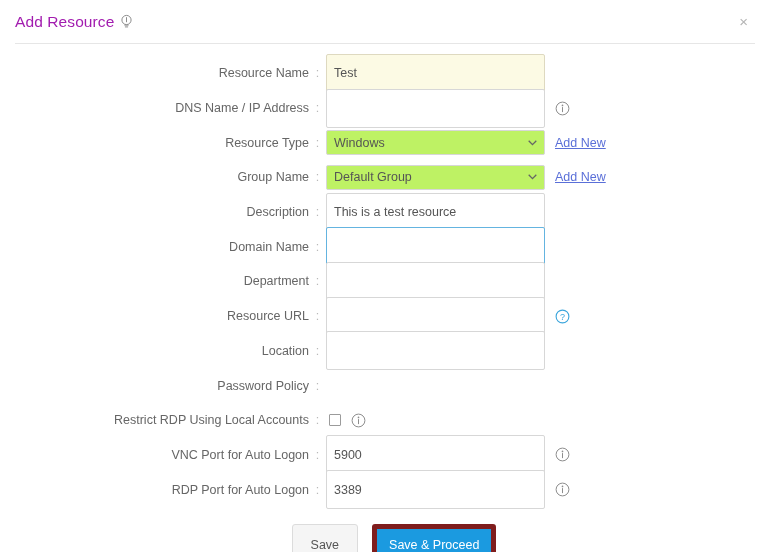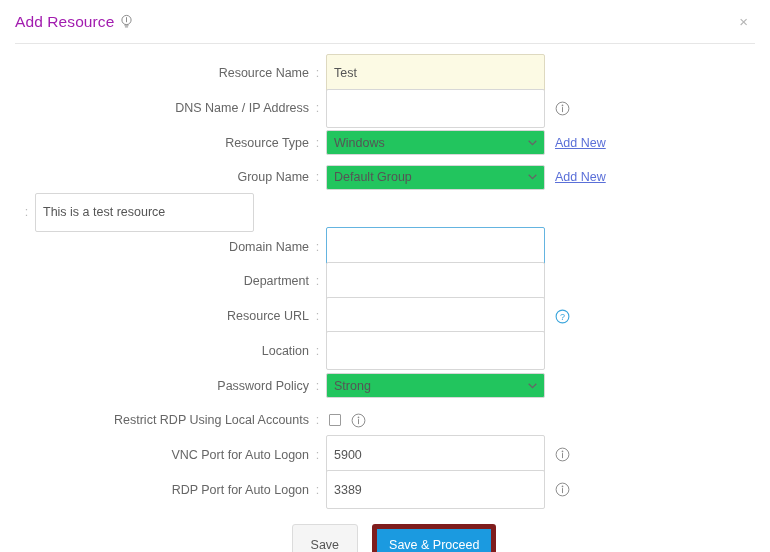--- a/index.html
+++ b/index.html
@@ -102,21 +102,21 @@
     border: 1px solid #64b4e0;
     box-shadow: none;
   }
   .txt::placeholder { color: #b5b5b5; }
 
   .sel {
     width: 219px;
     height: 25px;
     border: 1px solid #d7d7d7;
     border-radius: 2px;
-    background: #22c55e;
+    background: #bef264;
     padding: 0 22px 0 7px;
     font-family: "Liberation Sans", sans-serif;
     font-size: 12.5px;
     color: #555555;
     outline: none;
     -webkit-appearance: none;
     -moz-appearance: none;
     appearance: none;
     position: relative;
   }
@@ -252,20 +252,21 @@
           <svg width="9" height="6" viewBox="0 0 9 6">
               <path d="M0.7 0.8 L4.5 4.6 L8.3 0.8" fill="none" stroke="#666" stroke-width="1.3"></path>
             </svg>
         </span>
       </span>
       <a class="add-new">Add New</a>
     </span>
   </div>
 
   <div class="form-row">
+    <span class="lbl">Description</span>
     <span class="colon">:</span>
     <span class="ctrl">
       <input class="txt" type="text" value="This is a test resource" style="">
     </span>
   </div>
 
   <div class="form-row">
     <span class="lbl">Domain Name</span>
     <span class="colon">:</span>
     <span class="ctrl">
@@ -299,32 +300,20 @@
     <span class="lbl">Location</span>
     <span class="colon">:</span>
     <span class="ctrl">
       <input class="txt" type="text" value="" style="">
     </span>
   </div>
 
   <div class="form-row">
     <span class="lbl">Password Policy</span>
     <span class="colon">:</span>
-    <span class="ctrl">
-      <span class="sel-wrap">
-        <select class="sel">
-          <option>Strong</option>
-        </select>
-        <span class="sel-arrow">
-          <svg width="9" height="6" viewBox="0 0 9 6">
-              <path d="M0.7 0.8 L4.5 4.6 L8.3 0.8" fill="none" stroke="#666" stroke-width="1.3"></path>
-            </svg>
-        </span>
-      </span>
-    </span>
   </div>
 
   <div class="form-row">
     <span class="lbl">Restrict RDP Using Local Accounts</span>
     <span class="colon">:</span>
     <span class="ctrl">
       <span class="cb"></span>
       <span class="icon-gap">
         <svg width="15" height="15" viewBox="0 0 15 15">
           <circle cx="7.5" cy="7.5" r="6.4" fill="none" stroke="#8d8d8d" stroke-width="1"></circle>

